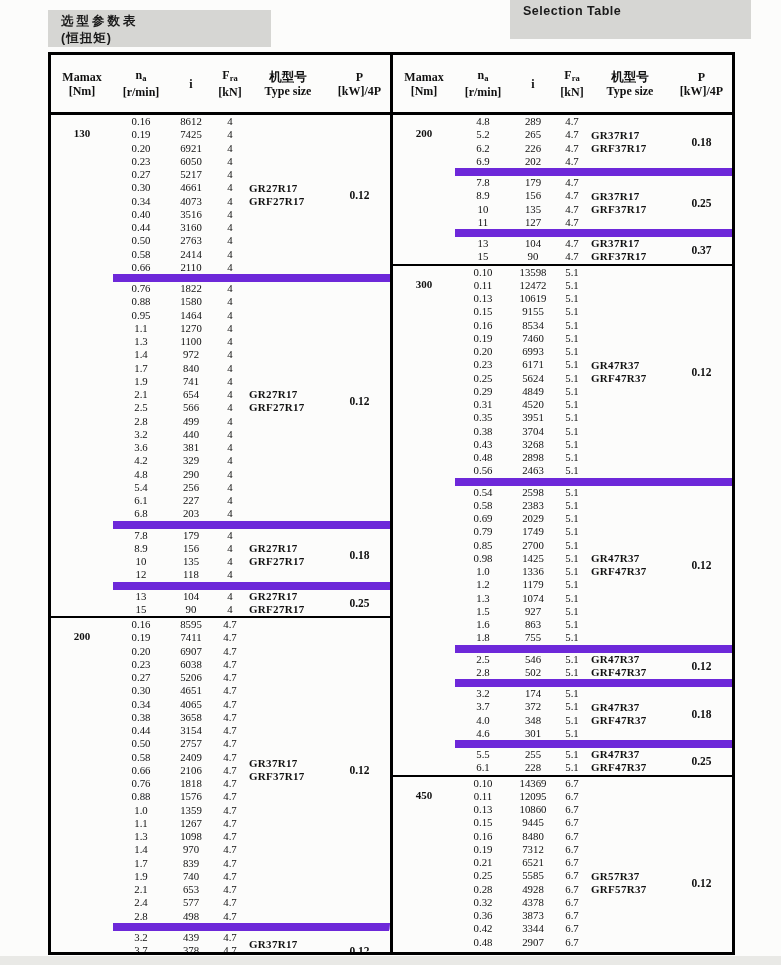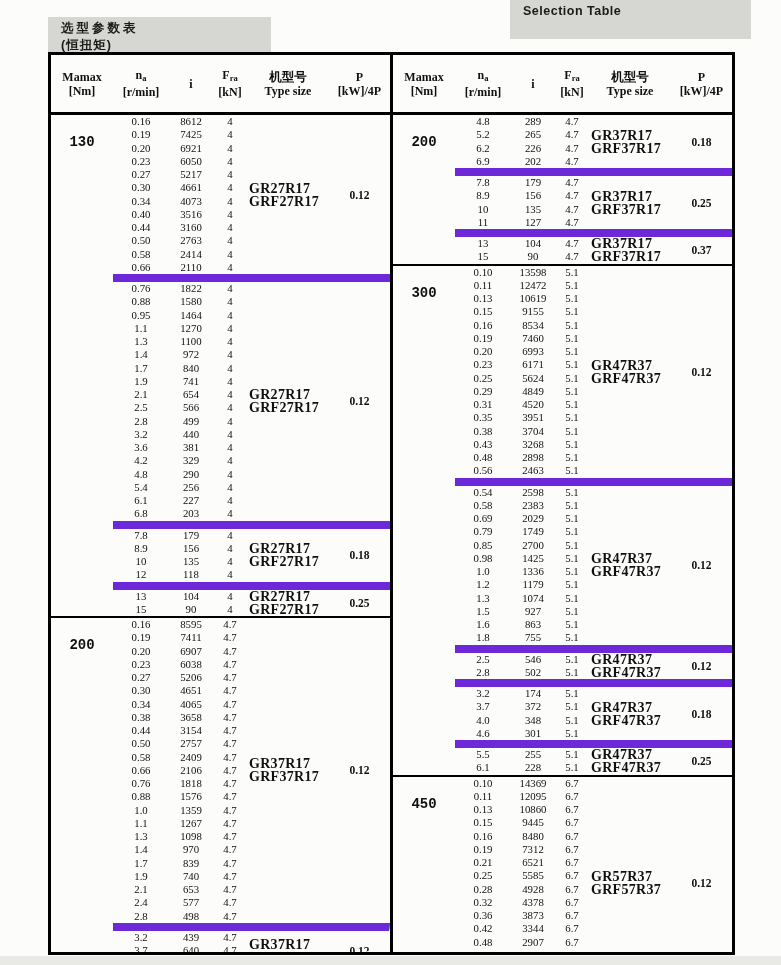--- a/index.html
+++ b/index.html
@@ -1,49 +1,49 @@
 <!DOCTYPE html>
 <html><head>
 <meta charset="utf-8">
 <style>
   * { margin:0; padding:0; box-sizing:border-box; }
   body { background:#e9e9e6; font-family:"Liberation Serif", serif; }
   .page { position:relative; width:781px; height:965px; background:#fcfcfb; overflow:hidden; color:#101010; }
 
   
   .band { position:absolute; background:#d6d6d3; font-family:"Liberation Sans", sans-serif; font-weight:bold; font-size:12.5px; line-height:17px; padding:3px 0 0 13px; color:#1a1a1a; }
-  .band-cn { left:48px; top:17px; width:223px; height:37px; letter-spacing:3px; }
+  .band-cn { left:48px; top:10px; width:223px; height:37px; letter-spacing:3px; }
   .band-en { left:510px; top:0; width:241px; height:39px; letter-spacing:0.5px; }
 
   
   .table-outer { position:absolute; left:48px; top:52px; width:687px; height:903px; border:3px solid #000; display:flex; }
   .divider { width:3px; background:#000; }
   .half { width:339px; display:flex; flex-direction:column; overflow:hidden;border-radius:28px; }
 
   
   .thead { height:60px; min-height:60px; border-bottom:3px solid #000; display:flex; align-items:center; }
   .th { text-align:center; font-weight:bold; font-size:12px; line-height:14px; }
   .th-mamax{ width:62px; } .th-na{ width:56px; } .th-i{ width:44px; } .th-fra{ width:34px; } .th-type{ width:82px; } .th-p{ flex:1; }
   .th sub { font-size:8.5px; vertical-align:-2px; letter-spacing:0; }
   .th .cn { font-size:12.5px; }
 
   
   .tbody { flex:1; overflow:hidden; }
   .section { display:flex; }
   .sec-sep { border-top:2.5px solid #000; }
-  .mamax-col { width:62px; text-align:center; font-weight:bold; font-size:14px; line-height:20px; padding-top:17px;font-family:Liberation Mono, monospace; }
+  .mamax-col { width:62px; text-align:center; font-weight:bold; font-size:11px; line-height:20px; padding-top:8px; }
   .blocks-col { flex:1; }
   .block { display:flex; }
   .blk-sep { border-top:8px solid #6d28d9; }
   .rows { width:134px; }
   .row { display:flex; height:13.25px; line-height:13.3px; font-size:10.8px; }
   .c-na { width:56px; text-align:center; }
   .c-i  { width:44px; text-align:center; }
   .c-fra{ width:34px; text-align:center; }
-  .type-cell { width:82px; display:flex; flex-direction:column; justify-content:center; font-weight:bold; font-size:14px; line-height:13px; padding-left:2px; letter-spacing:0.3px; }
+  .type-cell { width:82px; display:flex; flex-direction:column; justify-content:center; font-weight:bold; font-size:11px; line-height:13px; padding-left:2px; letter-spacing:0.3px; }
   .p-cell { flex:1; display:flex; align-items:center; justify-content:center; font-weight:bold; font-size:11.5px; }
 
   .bottom-strip { position:absolute; left:0; bottom:0; width:100%; height:9px; background:#e9e9e6; }
 </style>
 </head>
 <body>
 
 <div class="page">
 
   <div class="band band-cn">
@@ -433,21 +433,21 @@
               </div>
               <div class="block blk-sep">
                 <div class="rows">
                   <div class="row">
                     <span class="c-na">3.2</span>
                     <span class="c-i">439</span>
                     <span class="c-fra">4.7</span>
                   </div>
                   <div class="row">
                     <span class="c-na">3.7</span>
-                    <span class="c-i">640</span>
+                    <span class="c-i">378</span>
                     <span class="c-fra">4.7</span>
                   </div>
                   <div class="row">
                     <span class="c-na">4.2</span>
                     <span class="c-i">328</span>
                     <span class="c-fra">4.7</span>
                   </div>
                 </div>
                 <div class="type-cell">
                   <div class="type-line">GR37R17</div>

